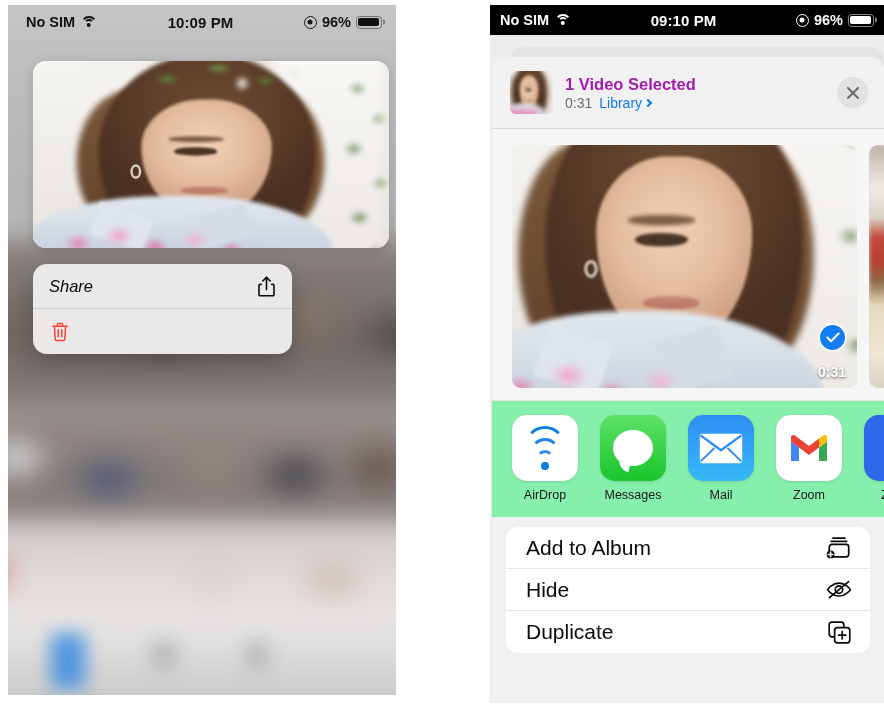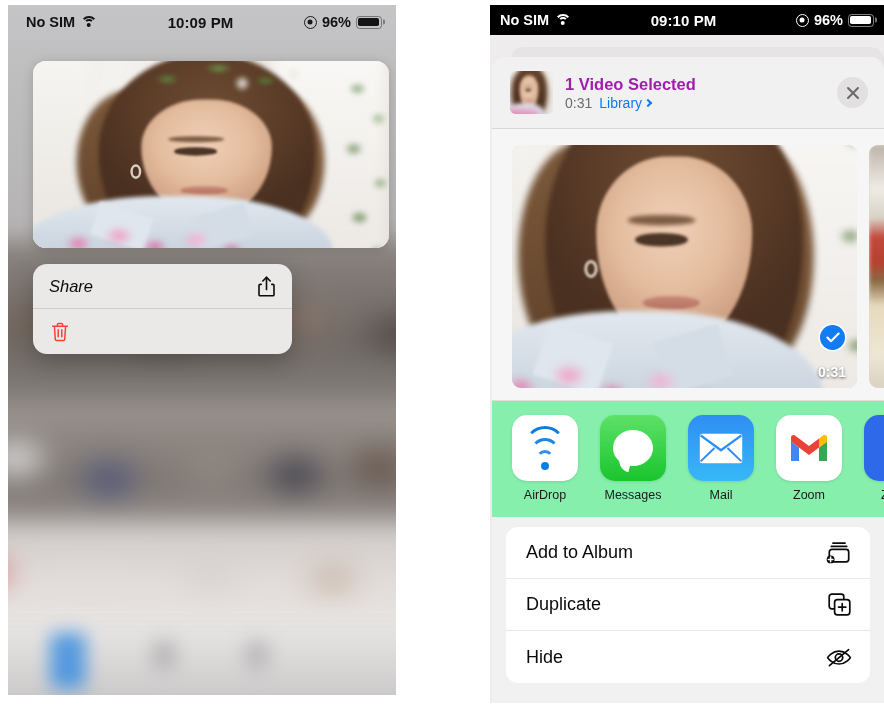--- a/index.html
+++ b/index.html
@@ -339,22 +339,22 @@
   .ic-gmail { background:#fff; }
   .ic-zoom { background:#2d69e8; color:#fff; font-weight:bold; font-size:22px;
     display:flex; align-items:center; justify-content:center; }
 
   
   .action-list {
     margin: 10px 14px 0 14px; background:#fff; border-radius: 12px;
     overflow:hidden;
   }
   .action-item {
-    height: 52px; display:flex; align-items:center; justify-content:space-between;
-    padding: 0 18px 0 20px; font-size: 18px; color:#0a0a0a;
+    height: 42px; display:flex; align-items:center; justify-content:space-between;
+    padding: 0 18px 0 20px; font-size: 21px; color:#0a0a0a;
     border-bottom: .8px solid rgba(60,60,67,.13);
   }
   .action-item:last-child { border-bottom: none; }
   .act-ico { width:26px; height:26px; display:flex; align-items:center; justify-content:center; }
 </style>
 </head>
 <body>
 
 <div class="stage">
 
@@ -598,39 +598,39 @@
               <path d="M7 2.2h12" stroke-linecap="round"></path>
               <path d="M5.3 5.4h15.4" stroke-linecap="round"></path>
               <rect x="3.3" y="8.4" width="19.4" height="12.4" rx="2.6"></rect>
               <circle cx="4.6" cy="18.4" r="3.9" fill="#0a0a0a" stroke="none"></circle>
               <path d="M4.6 16.1v4.6M2.3 18.4h4.6" stroke="#fff" stroke-width="1.5" stroke-linecap="round"></path>
             </svg>
           </span>
         </div>
 
         <div class="action-item">
+          <span>Hide</span>
+          <span class="act-ico">
+            <svg width="26" height="21" viewBox="0 0 26 21" fill="none" stroke="#0a0a0a" stroke-width="1.7">
+              <path d="M1.6 10.6S5.8 4.2 13 4.2s11.4 6.4 11.4 6.4-4.2 6.4-11.4 6.4S1.6 10.6 1.6 10.6z" stroke-linejoin="round"></path>
+              <circle cx="13" cy="10.6" r="3.7"></circle>
+              <path d="M3.4 18.6L22.6 2.6" stroke-linecap="round"></path>
+            </svg>
+          </span>
+        </div>
+
+        <div class="action-item">
           <span>Duplicate</span>
           <span class="act-ico">
             <svg width="25" height="25" viewBox="0 0 25 25" fill="none" stroke="#0a0a0a" stroke-width="1.7">
               <rect x="2.2" y="2.2" width="14.6" height="14.6" rx="2.6"></rect>
               <rect x="7.6" y="7.6" width="15.2" height="15.2" rx="2.8" fill="#fff"></rect>
               <path d="M15.2 11.6v7.2M11.6 15.2h7.2" stroke-linecap="round"></path>
             </svg>
           </span>
         </div>
 
-        <div class="action-item">
-          <span>Hide</span>
-          <span class="act-ico">
-            <svg width="26" height="21" viewBox="0 0 26 21" fill="none" stroke="#0a0a0a" stroke-width="1.7">
-              <path d="M1.6 10.6S5.8 4.2 13 4.2s11.4 6.4 11.4 6.4-4.2 6.4-11.4 6.4S1.6 10.6 1.6 10.6z" stroke-linejoin="round"></path>
-              <circle cx="13" cy="10.6" r="3.7"></circle>
-              <path d="M3.4 18.6L22.6 2.6" stroke-linecap="round"></path>
-            </svg>
-          </span>
-        </div>
-
       </div>
 
     </div>
   </div>
 
 </div>
 
 </body></html>

